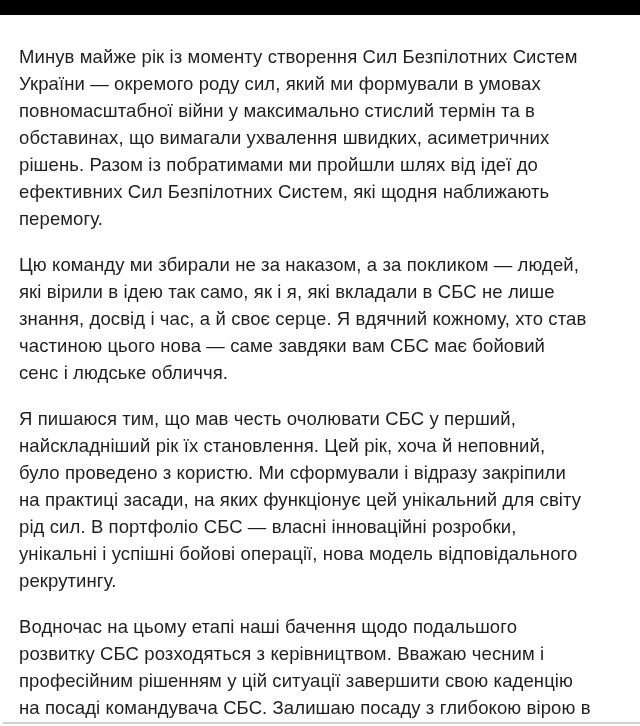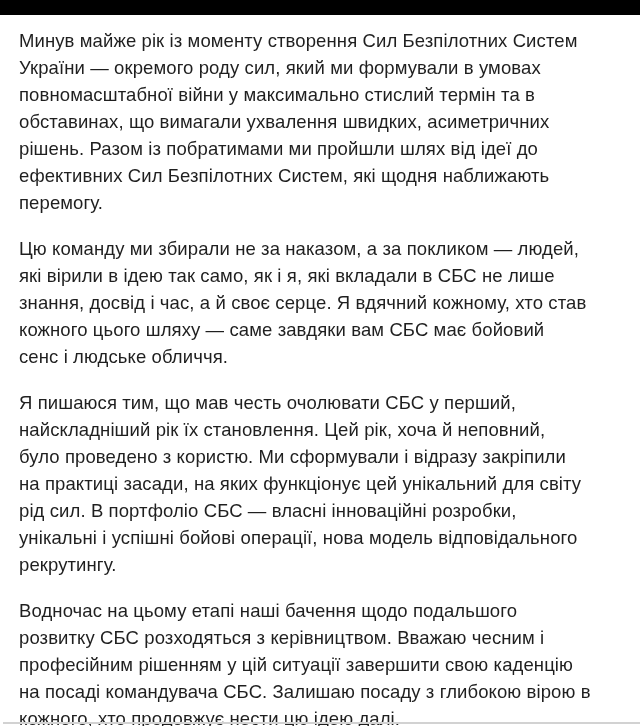--- a/index.html
+++ b/index.html
@@ -20,21 +20,21 @@
       background: var(--bar, #000000);
     }
     .post {
       padding: 12px 10px 0 19px;
       color: var(--text, #1f1f1f);
       font-size: 18.5px;
       line-height: 27px;
       letter-spacing: 0.1px;
     }
     .post p {
-      margin: 0 0 19px 0;
+      margin: 16px 0 19px 0;
       white-space: pre;        
       overflow: hidden;
     }
     .bottom-divider {
       position: absolute;
       left: 3px;
       right: 0;
       bottom: 2px;
       height: 2px;
       background: var(--divider, #d2d2d2);
@@ -49,21 +49,21 @@
   <p>Минув майже рік із моменту створення Сил Безпілотних Систем
 України — окремого роду сил, який ми формували в умовах
 повномасштабної війни у максимально стислий термін та в
 обставинах, що вимагали ухвалення швидких, асиметричних
 рішень. Разом із побратимами ми пройшли шлях від ідеї до
 ефективних Сил Безпілотних Систем, які щодня наближають
 перемогу.</p>
   <p>Цю команду ми збирали не за наказом, а за покликом — людей,
 які вірили в ідею так само, як і я, які вкладали в СБС не лише
 знання, досвід і час, а й своє серце. Я вдячний кожному, хто став
-кожного цього шляху — саме завдяки вам СБС має бойовий
+частиною цього нова — саме завдяки вам СБС має бойовий
 сенс і людське обличчя.</p>
   <p>Я пишаюся тим, що мав честь очолювати СБС у перший,
 найскладніший рік їх становлення. Цей рік, хоча й неповний,
 було проведено з користю. Ми сформували і відразу закріпили
 на практиці засади, на яких функціонує цей унікальний для світу
 рід сил. В портфоліо СБС — власні інноваційні розробки,
 унікальні і успішні бойові операції, нова модель відповідального
 рекрутингу.</p>
   <p>Водночас на цьому етапі наші бачення щодо подальшого
 розвитку СБС розходяться з керівництвом. Вважаю чесним і

